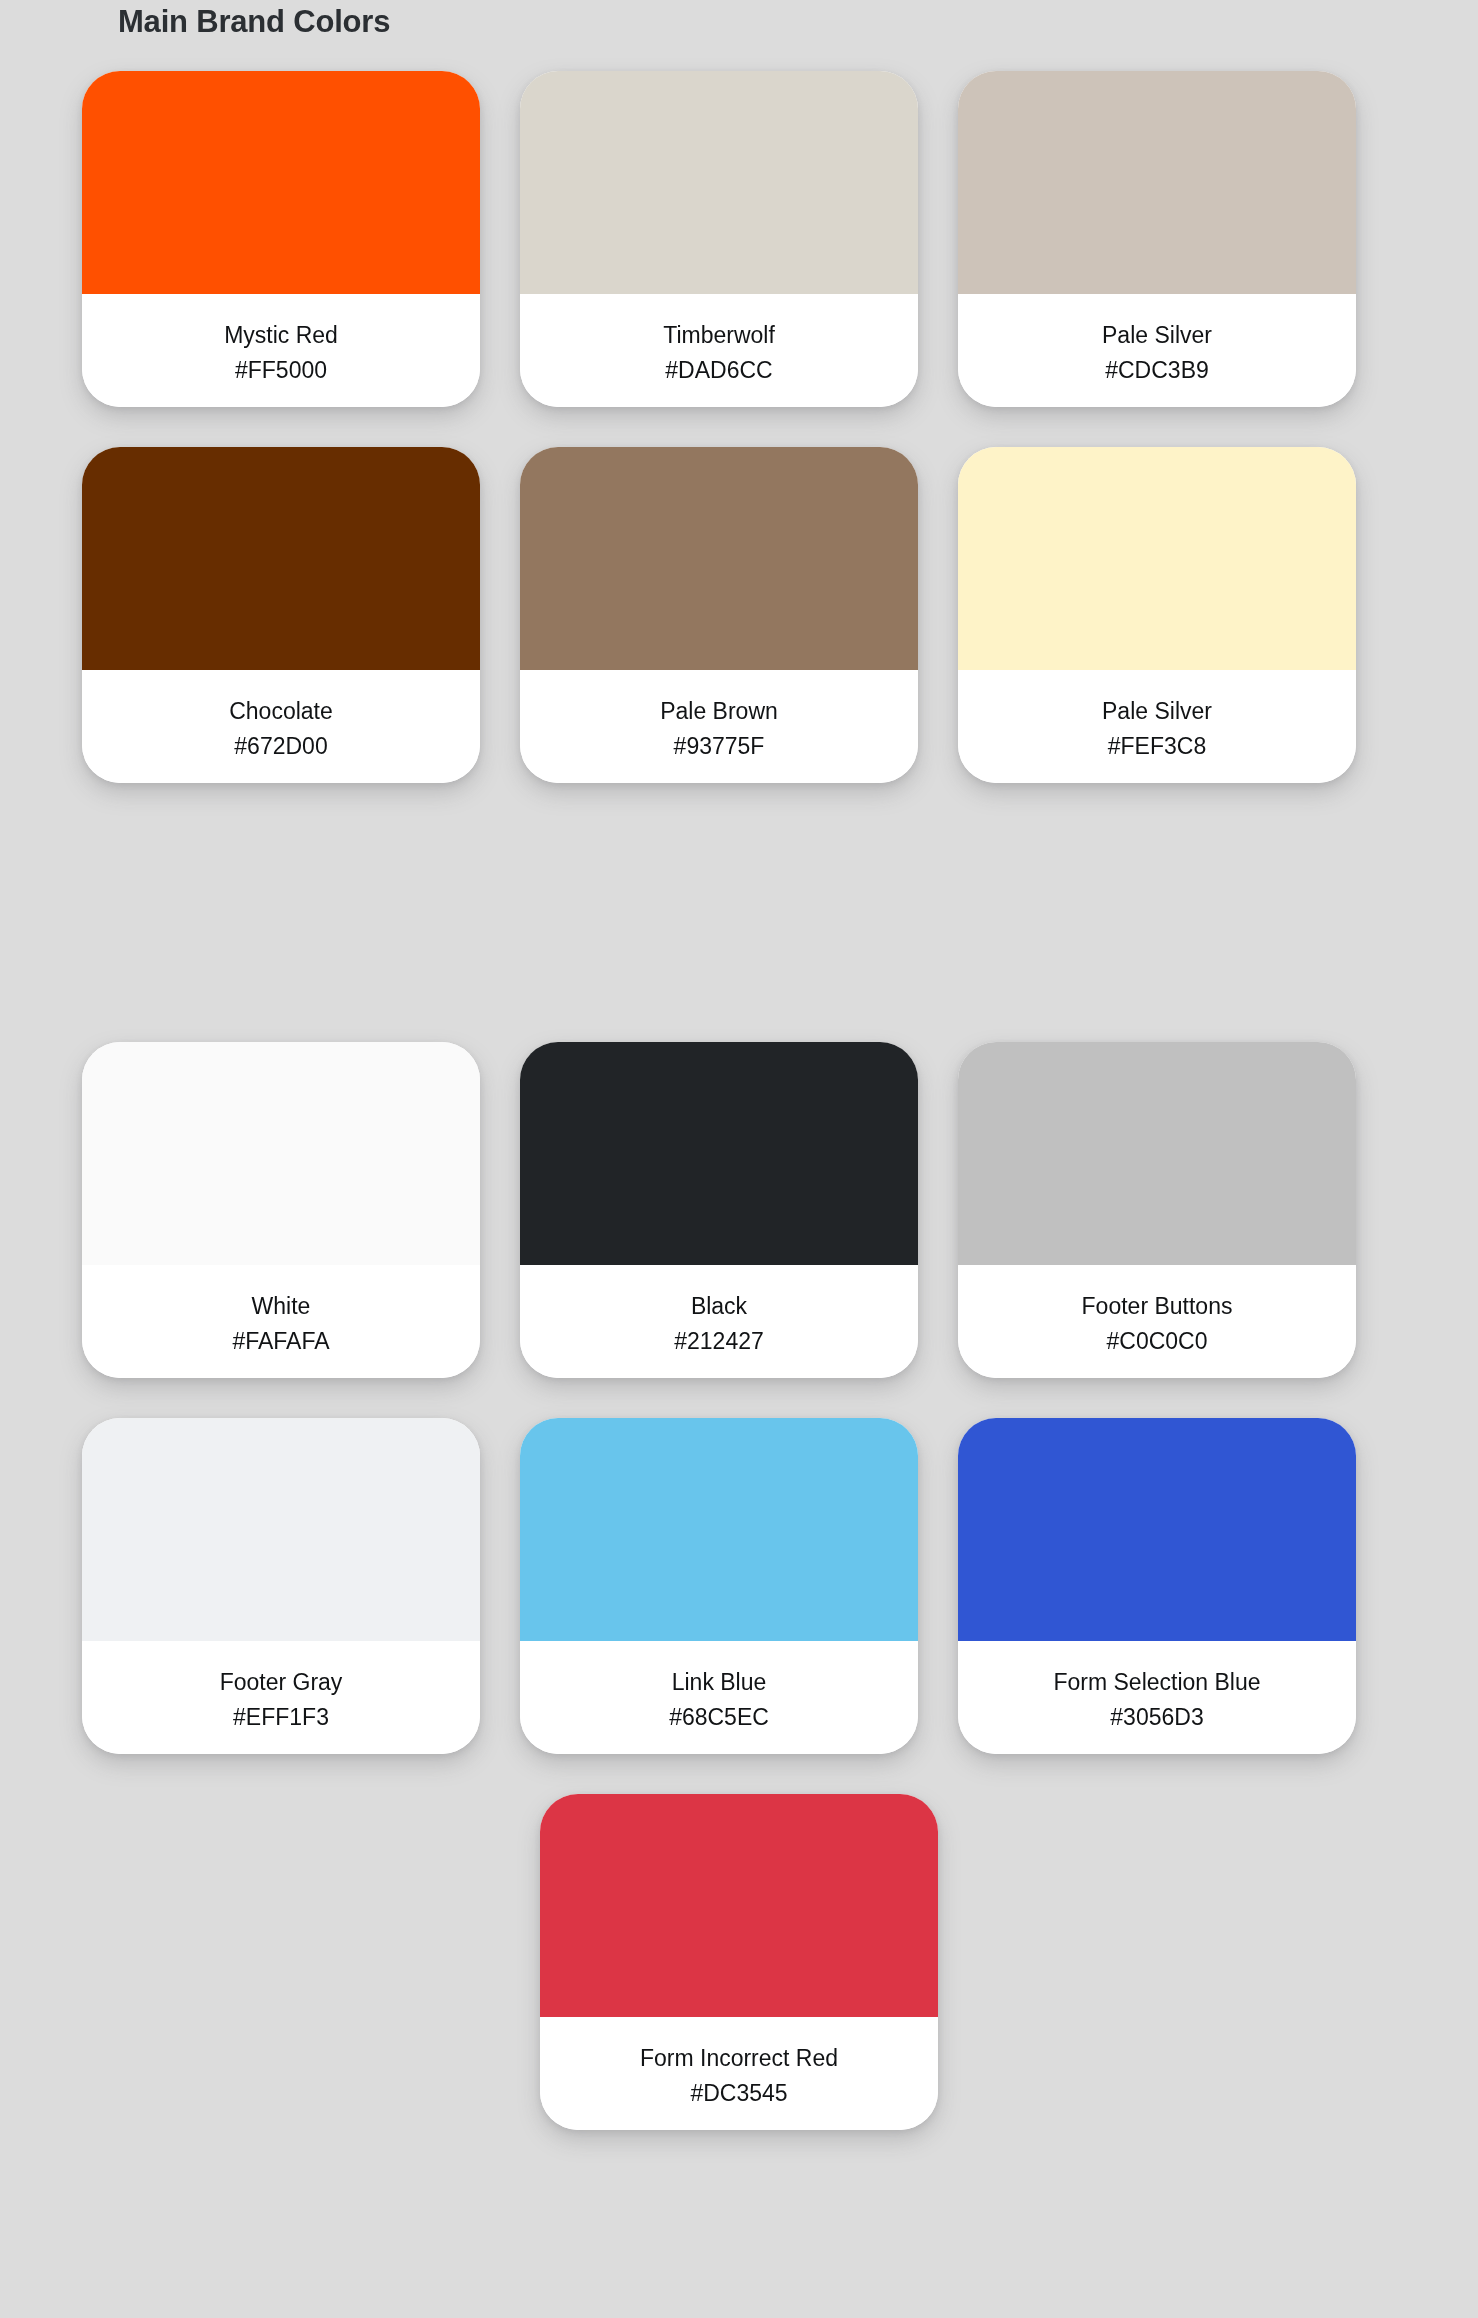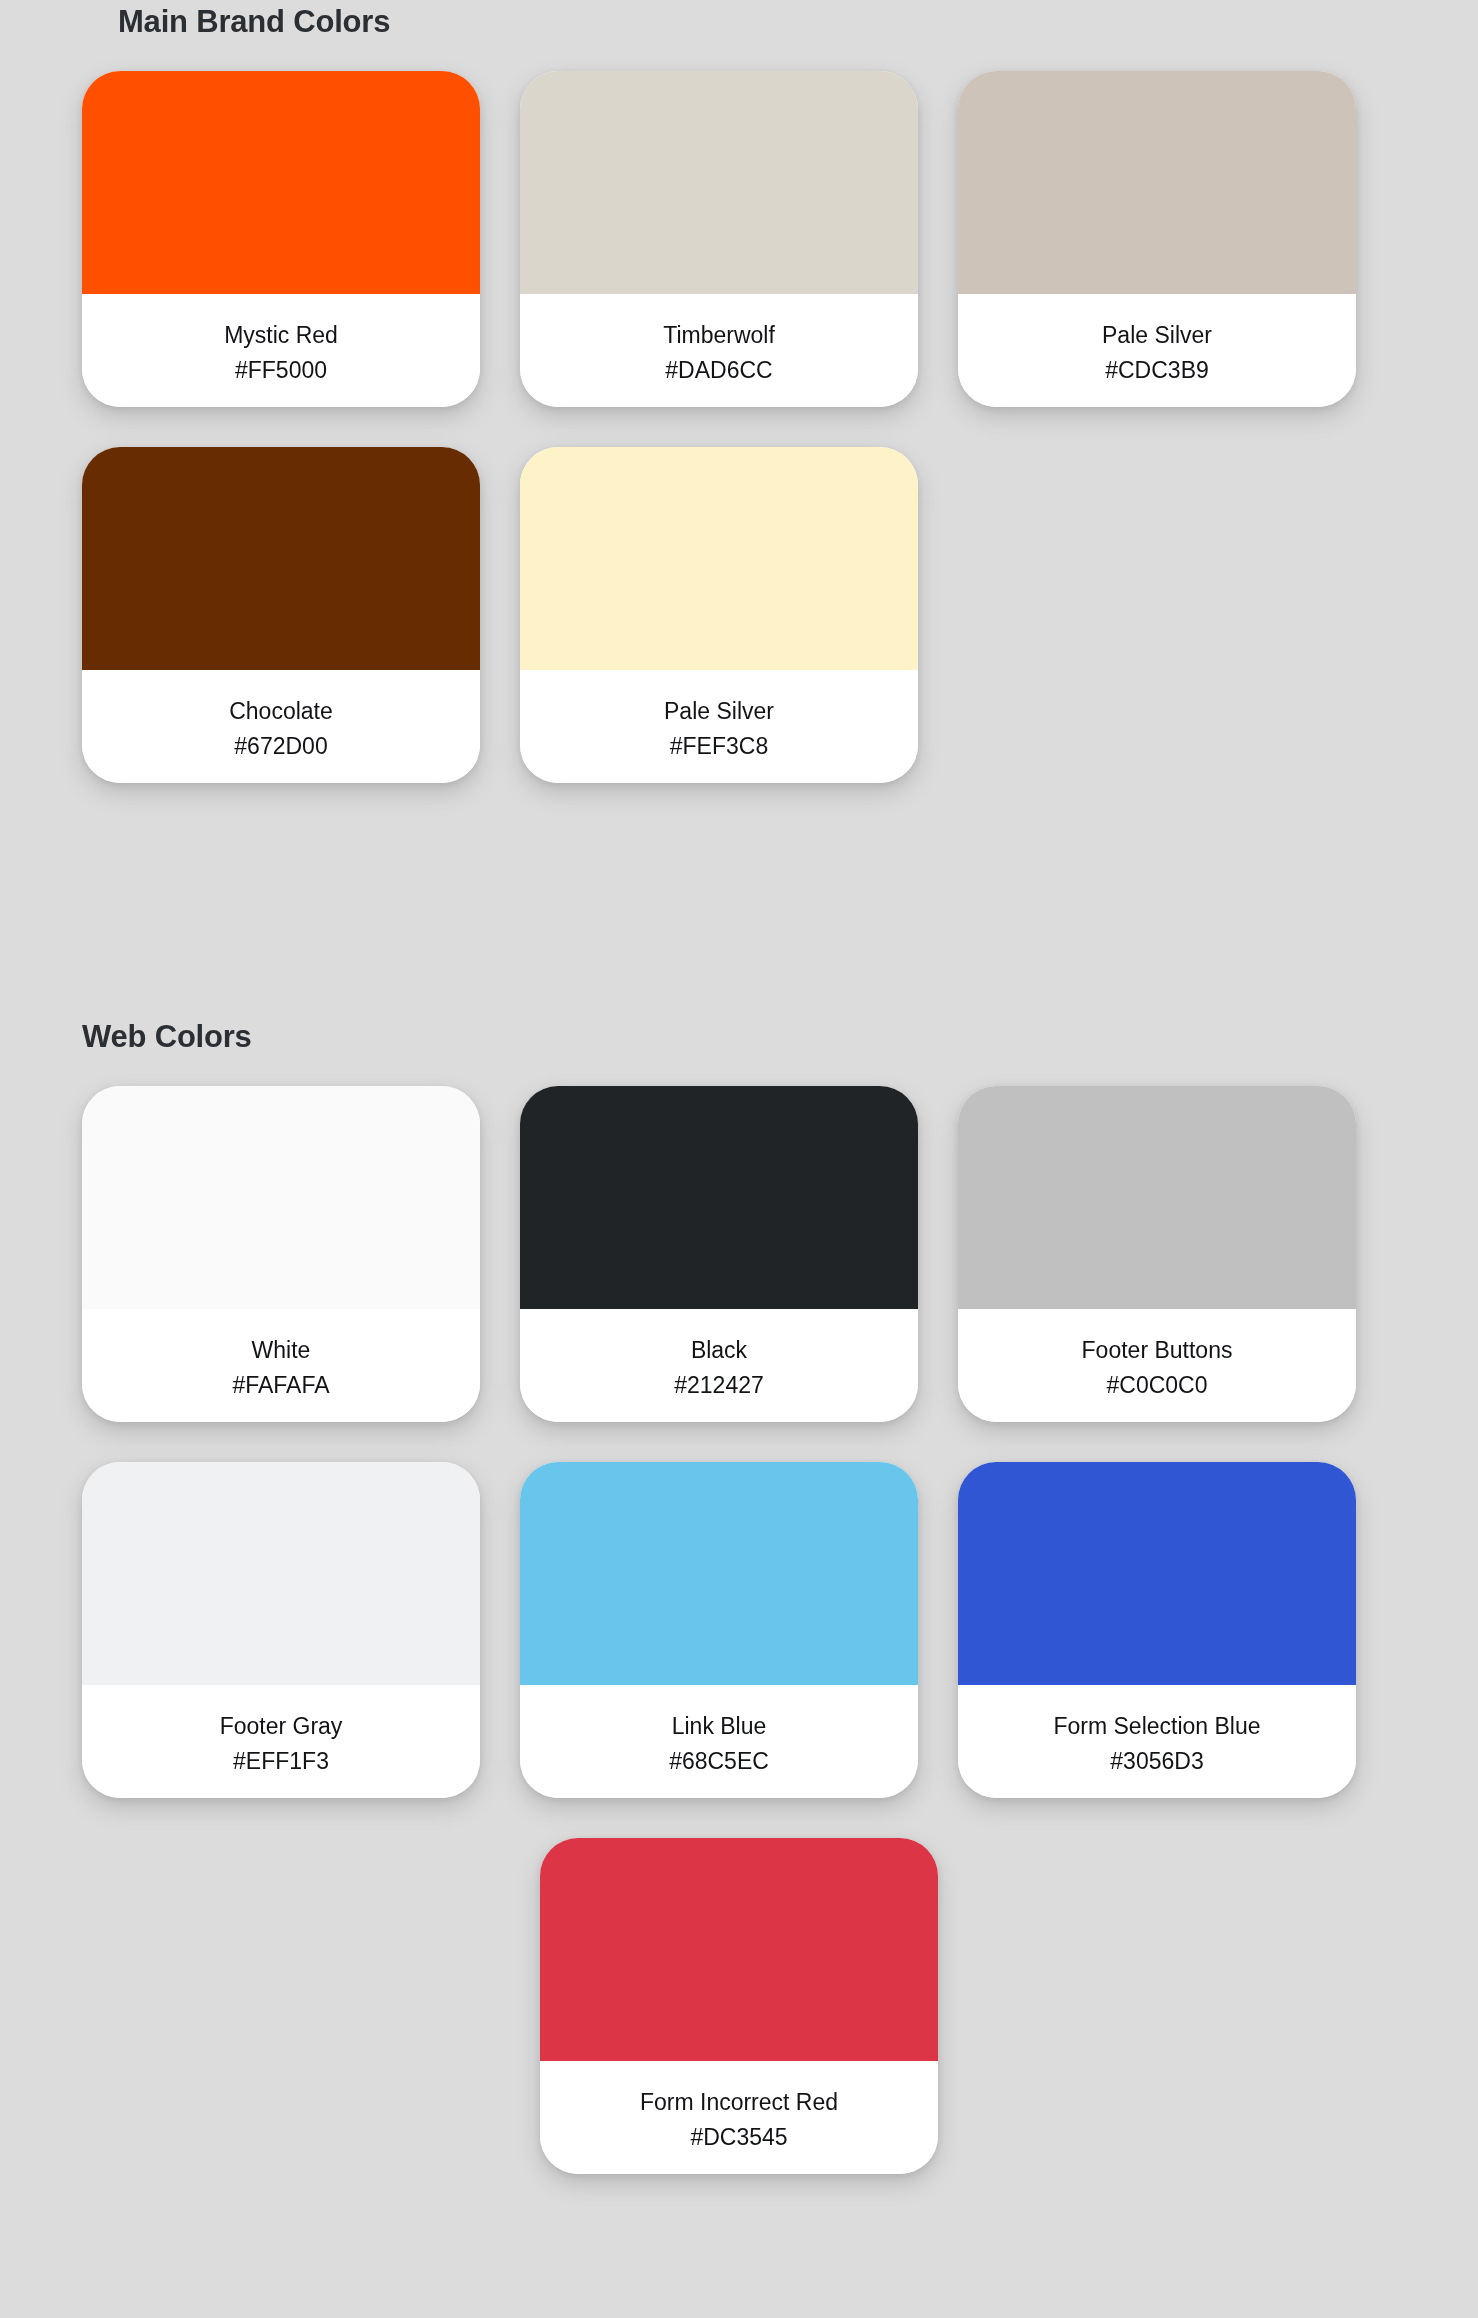--- a/index.html
+++ b/index.html
@@ -140,31 +140,37 @@
           </div>
         </div>
         <div class="card">
           <div class="swatch" style="background: rgb(103, 45, 0);"></div>
           <div class="card-label">
             <div class="color-name">Chocolate</div>
             <div class="color-hex">#672D00</div>
           </div>
         </div>
         <div class="card">
+          <div class="swatch" style="background: rgb(147, 119, 95);"></div>
+          <div class="card-label">
+            <div class="color-name">Pale Brown</div>
+            <div class="color-hex">#93775F</div>
+          </div>
+        </div>
+        <div class="card">
           <div class="swatch" style="background: rgb(254, 243, 200);"></div>
           <div class="card-label">
             <div class="color-name">Pale Silver</div>
             <div class="color-hex">#FEF3C8</div>
           </div>
         </div>
       </div>
   </section>
 
   <section class="section" id="section-web">
-    <h2 class="section-title">Web Colors</h2>
     <div class="grid" id="grid-web">
         <div class="card">
           <div class="swatch" style="background: rgb(250, 250, 250);"></div>
           <div class="card-label">
             <div class="color-name">White</div>
             <div class="color-hex">#FAFAFA</div>
           </div>
         </div>
         <div class="card">
           <div class="swatch" style="background: rgb(33, 36, 39);"></div>

